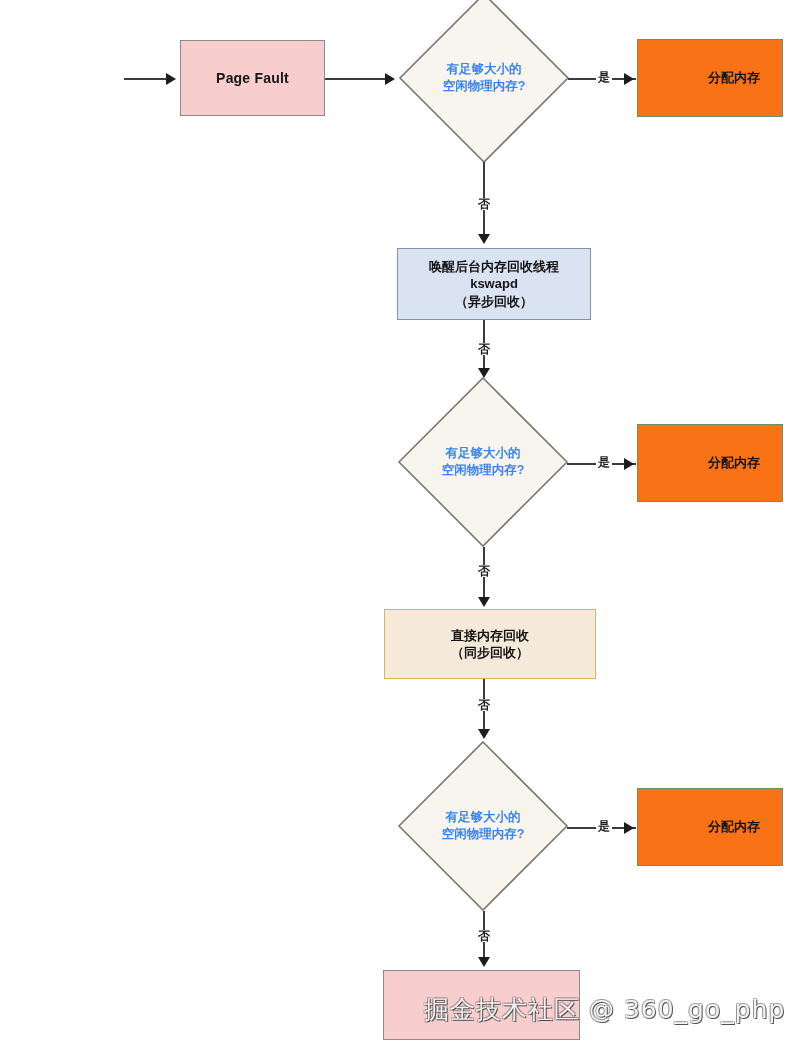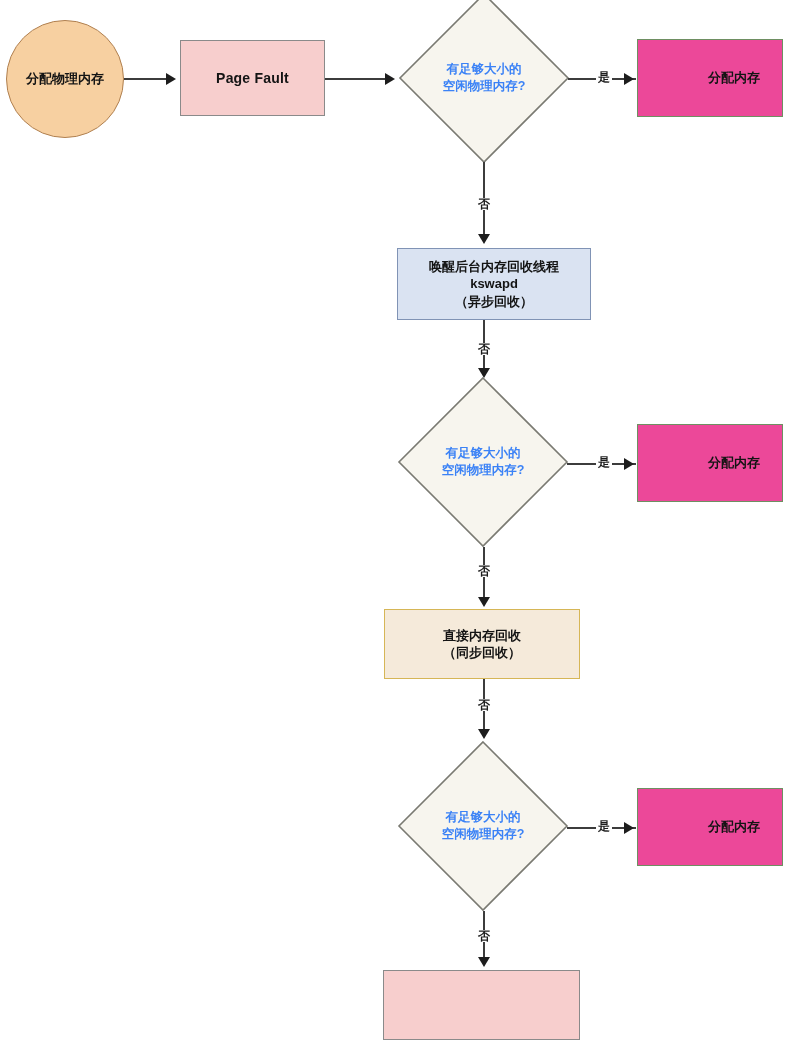--- a/index.html
+++ b/index.html
@@ -30,21 +30,21 @@
     border-radius:50%;
     background:#f7d0a1;
     border:1.4px solid #b08050;
     font-size:13px;
     font-weight:700;
   }
 
   
   .rect{border-width:1.5px;border-style:solid;font-size:13px;}
   .rect-pink{background:#f7cecd;border-color:#8a8a8a;}
-  .rect-green{background:#ec4899;border-color:#6e8f62;padding-left:48px;}
+  .rect-green{background:#f97316;border-color:#6e8f62;padding-left:48px;}
   .rect-blue{background:#dae3f2;border-color:#8093b5;margin-left:11px;}
   .rect-beige{background:#f5eada;border-color:#d6b656;}
 
   .rect-pink .lbl, .rect-blue .lbl, .rect-beige .lbl{font-weight:700;}
   .rect-green .lbl{font-weight:700;}
   .pagefault .lbl{font-weight:700;font-size:14px;letter-spacing:.2px;}
 
   
   .diamond{background:transparent;}
   .diamond .dshape{
@@ -96,23 +96,20 @@
     pointer-events:none;
     z-index:50;
     font-family:"DejaVu Sans",sans-serif;
   }
 </style>
 </head>
 <body>
 
 <div id="canvas">
 
-  <div class="node circle" style="left:6px;top:20px;width:118px;height:118px;">
-    <span class="lbl">分配物理内存</span>
-  </div>
 
   <div class="conn h" style="left:124px;top:78px;width:44px;"></div>
   <div class="arrow right" style="left:166px;top:73px;"></div>
 
   <div class="node rect rect-pink pagefault" style="left:180px;top:40px;width:145px;height:76px;">
     <span class="lbl">Page Fault</span>
   </div>
 
   <div class="conn h" style="left:325px;top:78px;width:62px;"></div>
   <div class="arrow right" style="left:385px;top:73px;"></div>
@@ -160,21 +157,21 @@
   <div class="edge-label" style="left:596px;top:456px;">是</div>
 
   <div class="node rect rect-green" style="left:637px;top:424px;width:146px;height:78px;">
     <span class="lbl">分配内存</span>
   </div>
 
   <div class="conn v" style="left:483px;top:547px;height:56px;"></div>
   <div class="arrow down" style="left:478px;top:597px;"></div>
   <div class="edge-label" style="left:476px;top:565px;">否</div>
 
-  <div class="node rect rect-beige" style="left:384px;top:609px;width:196px;height:70px;">
+  <div class="node rect rect-beige" style="left:384px;top:609px;width:212px;height:70px;">
     <span class="lbl">直接内存回收
 （同步回收）</span>
   </div>
 
   <div class="conn v" style="left:483px;top:679px;height:56px;"></div>
   <div class="arrow down" style="left:478px;top:729px;"></div>
   <div class="edge-label" style="left:476px;top:699px;">否</div>
 
   <div class="node diamond" style="left:397px;top:740px;width:172px;height:172px;">
     <svg class="dshape" viewBox="0 0 172 172" preserveAspectRatio="none">
@@ -193,14 +190,15 @@
   </div>
 
   <div class="conn v" style="left:483px;top:911px;height:52px;"></div>
   <div class="arrow down" style="left:478px;top:957px;"></div>
   <div class="edge-label" style="left:476px;top:930px;">否</div>
 
   <div class="node rect rect-pink" style="left:383px;top:970px;width:197px;height:70px;">
     <span class="lbl"></span>
   </div>
 
+  <div class="watermark" style="left:424px;top:993px;">掘金技术社区 @ 360_go_php</div>
 
 </div>
 
 </body></html>

